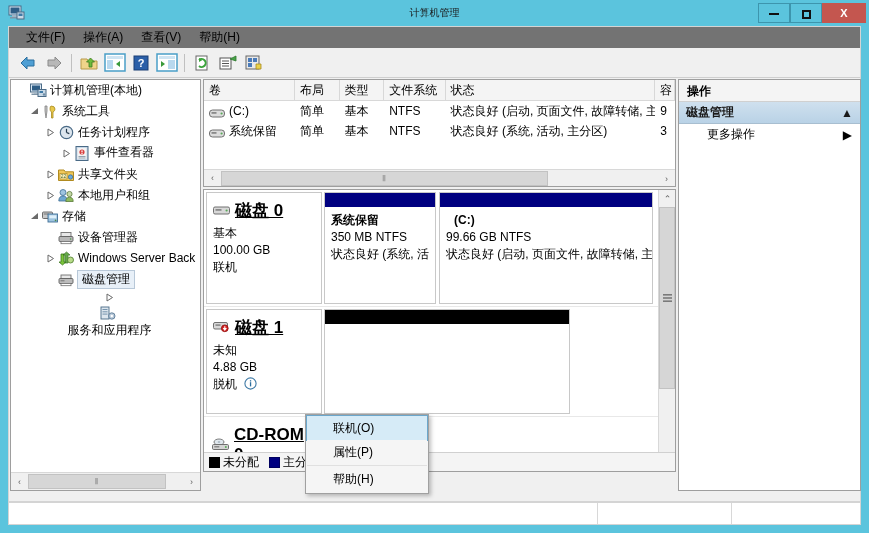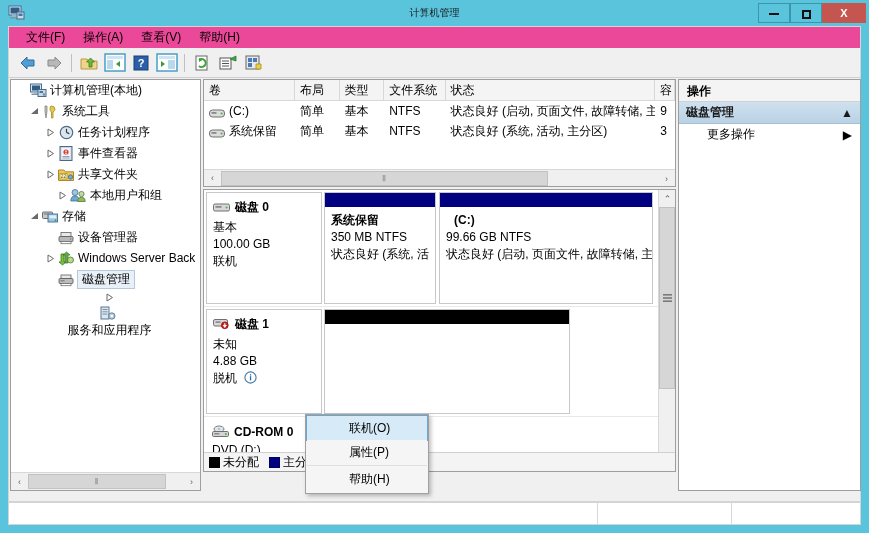--- a/index.html
+++ b/index.html
@@ -64,21 +64,21 @@
   }
   .winbtn .glyph-max {
     display: inline-block; width: 9px; height: 9px;
     border: 2px solid #111; vertical-align: middle;
   }
 
   
   #menubar {
     position: absolute; left: 8px; top: 26px;
     width: 853px; height: 22px;
-    background: #ec4899;
+    background: #737373;
     border-left: 1px solid #d4d4d4;
     border-right: 1px solid #d4d4d4;
     border-top: 1px solid #d4d4d4;
     display: flex; align-items: center;
     padding-left: 8px;
   }
   .menu-item {
     padding: 2px 9px;
     font-size: 12px;
     color: #000;
@@ -268,22 +268,23 @@
   .disk-info {
     width: 116px;
     flex: 0 0 116px;
     border: 1px solid #c8c8c8;
     background: #ffffff;
     padding: 6px 6px 4px 6px;
     margin: 2px;
   }
   .disk-title {
     display: flex; align-items: center;
-    font-weight: bold; font-size: 12px;
+    font-weight: bold; font-size: 17px;
     margin-bottom: 3px;
+    text-decoration: underline;
   }
   .disk-title .di-icon {
     width: 18px; height: 14px; flex: 0 0 18px;
     margin-right: 4px;
     display: flex; align-items: center;
   }
   .disk-meta {
     font-size: 12px; color: #000;
     line-height: 17px;
   }
@@ -413,21 +414,21 @@
     width: 124px;
     background: #f5f5f5;
     border: 1px solid #a0a0a0;
     box-shadow: 2px 2px 4px rgba(0,0,0,0.25);
     z-index: 50;
     padding: 1px;
   }
   .cm-item {
     height: 26px;
     display: flex; align-items: center;
-    padding-left: 42px;
+    padding-left: 26px;
     font-size: 12px;
     color: #000;
     background: #f5f5f5;
     border-bottom: 1px solid #e0e0e0;
     cursor: default;
   }
   .cm-item:last-child { border-bottom: none; }
   .cm-item.highlighted {
     background: #d6ebf7;
     border: 1px solid #6ba7cc;
@@ -576,21 +577,21 @@
           <span class="tn-icon">
             <svg width="15" height="15" viewBox="0 0 15 15">
               <circle cx="7.5" cy="7.5" r="6.2" fill="#dde6ee" stroke="#4a6a86" stroke-width="1.2"></circle>
               <line x1="7.5" y1="7.5" x2="7.5" y2="3.8" stroke="#23384a" stroke-width="1.2"></line>
               <line x1="7.5" y1="7.5" x2="10.3" y2="8.6" stroke="#23384a" stroke-width="1.2"></line>
             </svg>
           </span>
           <span class="tn-label">任务计划程序</span>
         </div>
 
-        <div class="tree-node" style="padding-left:32px;">
+        <div class="tree-node" style="padding-left:48px;font-family:Liberation Mono, monospace;">
           <span class="tw-arrow">
             <svg width="9" height="9" viewBox="0 0 9 9">
                 <path d="M2 1 L2 8 L7.5 4.5 Z" fill="none" stroke="#6a6a6a" stroke-width="1"></path>
               </svg>
           </span>
           <span class="tn-icon">
             <svg width="14" height="15" viewBox="0 0 14 15">
               <rect x="1" y="0.5" width="12" height="14" fill="#c8d8e8" stroke="#4a6a86" stroke-width="1"></rect>
               <rect x="2.5" y="2" width="9" height="11" fill="#f4f4f4"></rect>
               <circle cx="7" cy="6" r="2.6" fill="#d84040"></circle>
@@ -613,21 +614,21 @@
             <svg width="16" height="14" viewBox="0 0 16 14">
               <path d="M0.5 2 L6 2 L7.3 3.8 L15.5 3.8 L15.5 12.5 L0.5 12.5 Z" fill="#f0c85a" stroke="#b08a20" stroke-width="1"></path>
               <rect x="2" y="5.5" width="7" height="5.5" fill="#fdf0c0" stroke="#b08a20" stroke-width="0.7"></rect>
               <text x="5.5" y="10" font-family="Liberation Sans, sans-serif" font-size="5" fill="#4a6a2a" text-anchor="middle">22</text>
               <circle cx="12.5" cy="9" r="2.2" fill="#6aa8d8" stroke="#35688f" stroke-width="0.7"></circle>
             </svg>
           </span>
           <span class="tn-label">共享文件夹</span>
         </div>
 
-        <div class="tree-node" style="padding-left:44px;">
+        <div class="tree-node" style="padding-left:32px;">
           <span class="tw-arrow">
             <svg width="9" height="9" viewBox="0 0 9 9">
                 <path d="M2 1 L2 8 L7.5 4.5 Z" fill="none" stroke="#6a6a6a" stroke-width="1"></path>
               </svg>
           </span>
           <span class="tn-icon">
             <svg width="16" height="15" viewBox="0 0 16 15">
               <circle cx="5" cy="4.5" r="3" fill="#9ec4e0" stroke="#3f6f96" stroke-width="0.8"></circle>
               <path d="M0.8 13 Q0.8 8 5 8 Q9.2 8 9.2 13 Z" fill="#6fa8d0" stroke="#3f6f96" stroke-width="0.8"></path>
               <circle cx="11.5" cy="6" r="2.6" fill="#c4d8a8" stroke="#5a7a3a" stroke-width="0.8"></circle>

